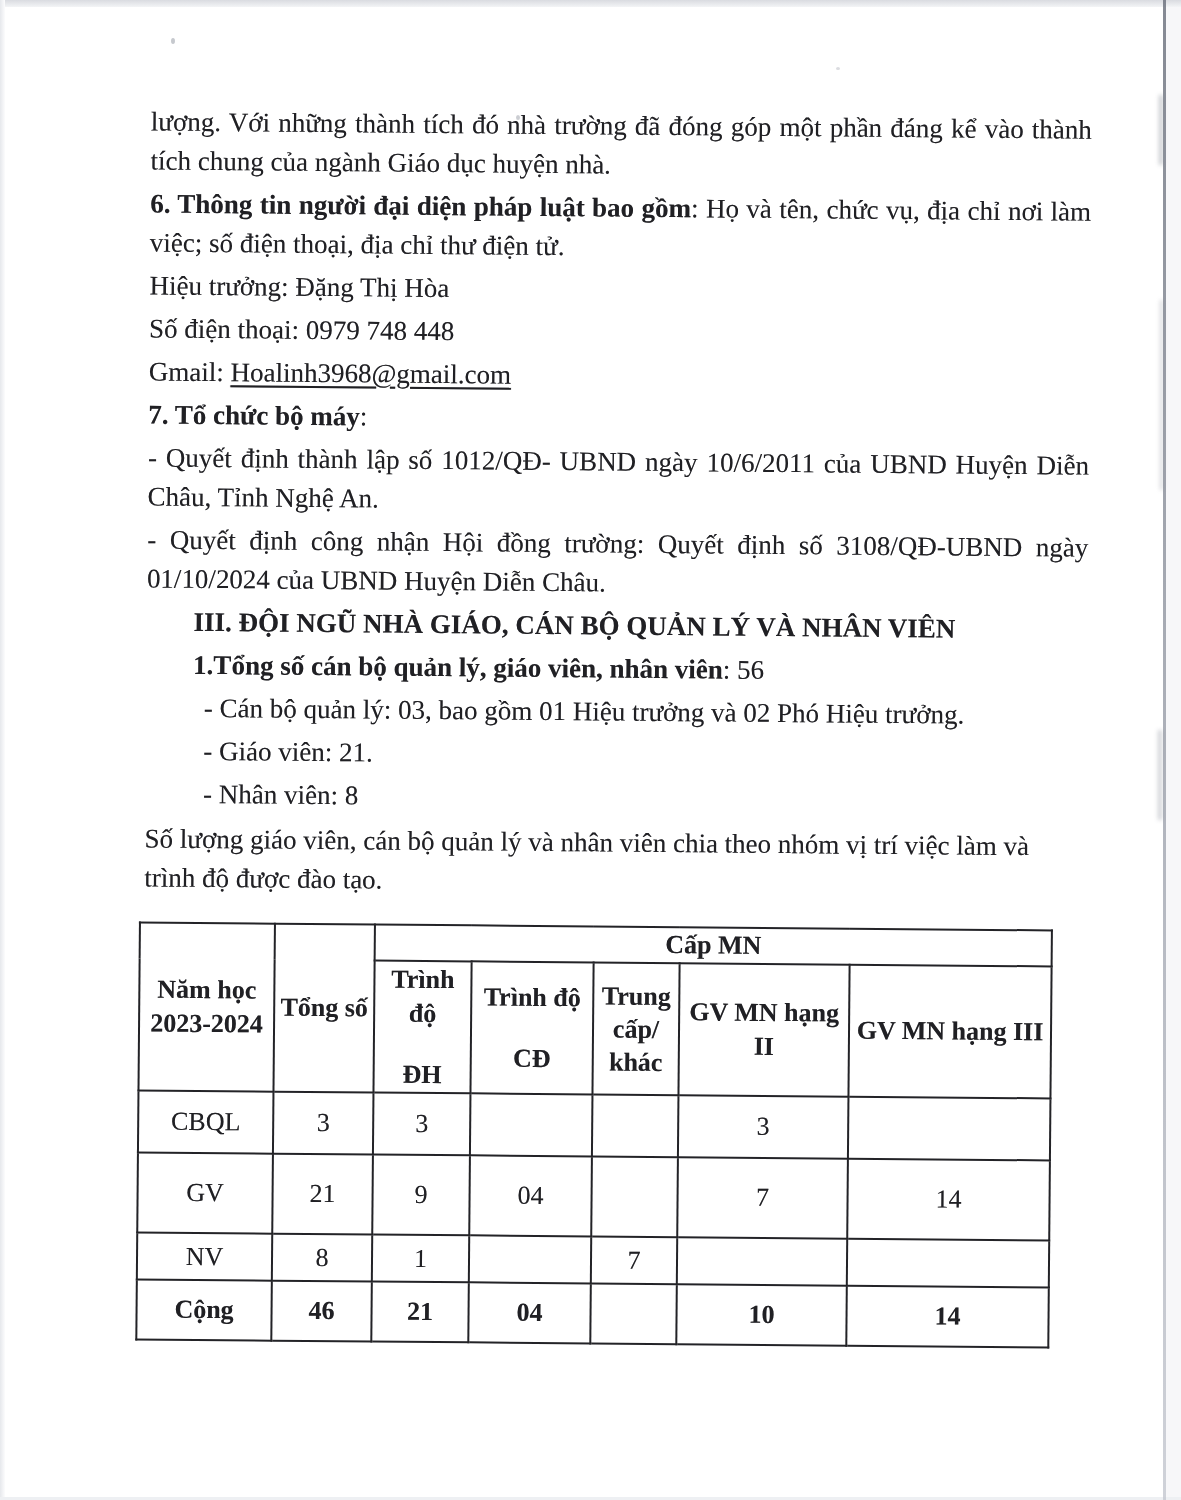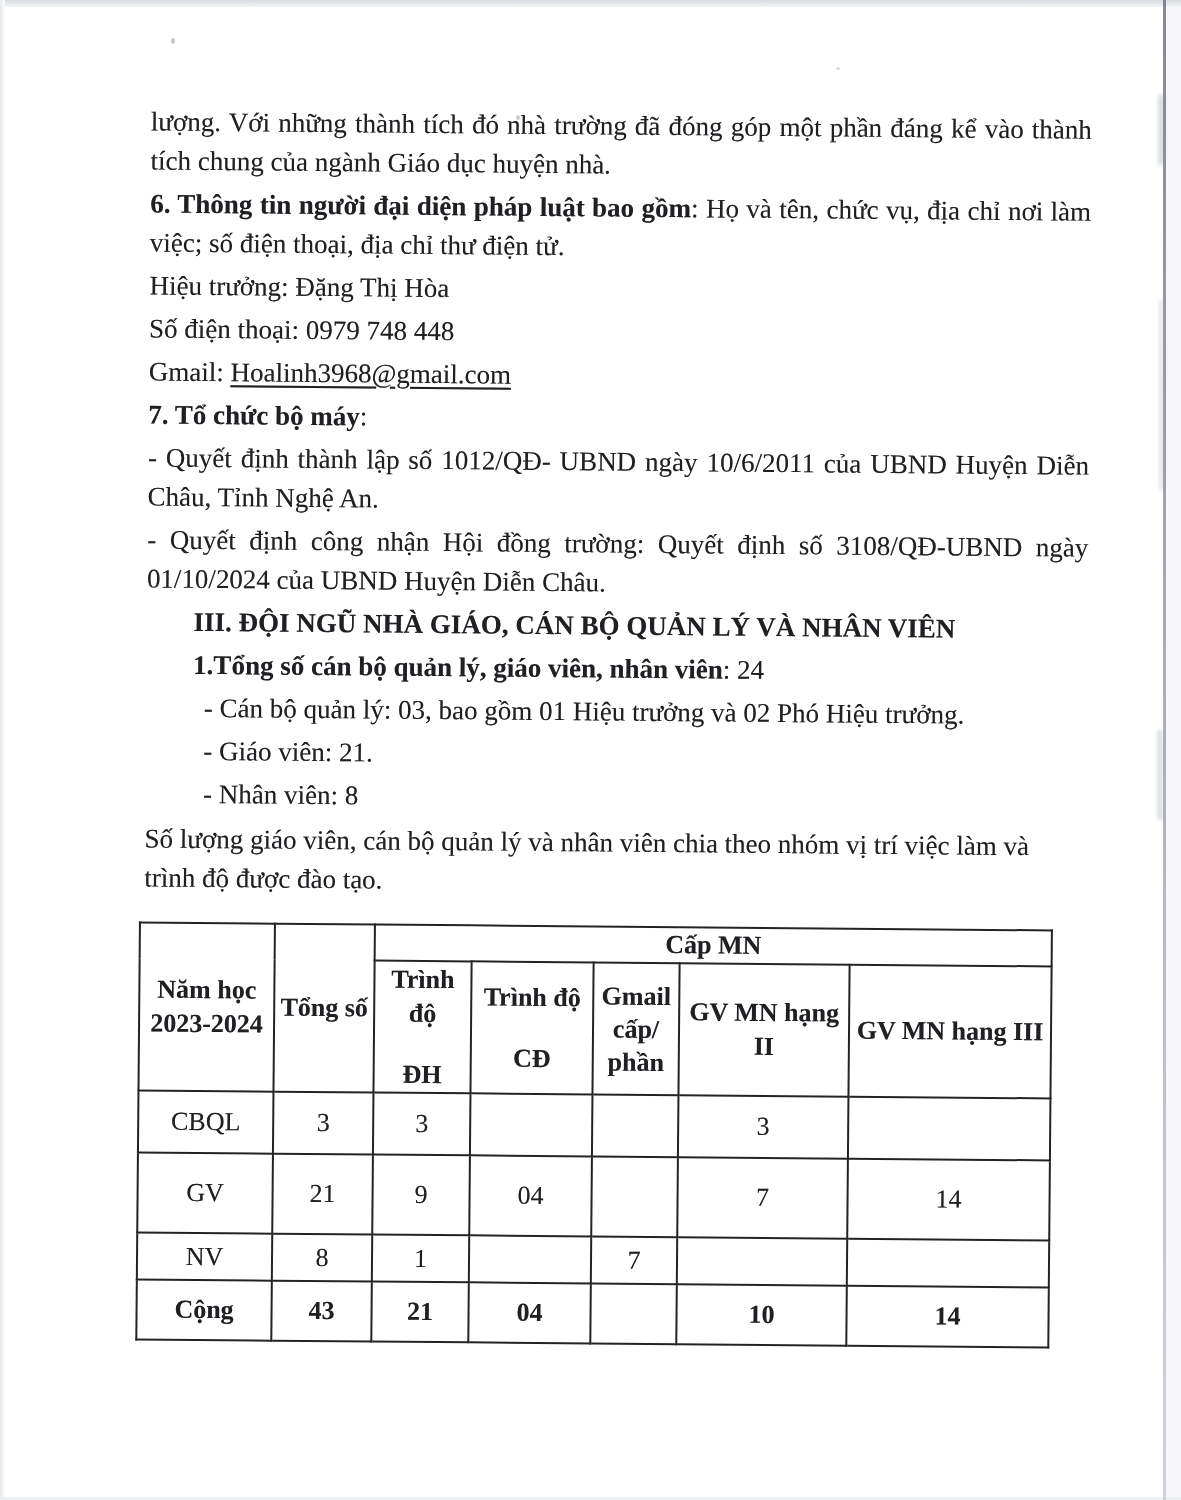--- a/index.html
+++ b/index.html
@@ -89,21 +89,21 @@
     <p><span>Gmail: </span><span class="email">Hoalinh3968@gmail.com</span></p>
 
     <p><span class="b">7. Tổ chức bộ máy</span><span>:</span></p>
 
     <p class="justify">- Quyết định thành lập số 1012/QĐ- UBND ngày 10/6/2011 của UBND Huyện Diễn Châu, Tỉnh Nghệ An.</p>
 
     <p class="justify">- Quyết định công nhận Hội đồng trường: Quyết định số 3108/QĐ-UBND ngày 01/10/2024 của UBND Huyện Diễn Châu.</p>
 
     <p class="b indent1">III. ĐỘI NGŨ NHÀ GIÁO, CÁN BỘ QUẢN LÝ VÀ NHÂN VIÊN</p>
 
-    <p class="indent1"><span class="b">1.Tổng số cán bộ quản lý, giáo viên, nhân viên</span><span>: 24</span></p>
+    <p class="indent1"><span class="b">1.Tổng số cán bộ quản lý, giáo viên, nhân viên</span><span>: 56</span></p>
 
     <p class="indent2">- Cán bộ quản lý: 03, bao gồm 01 Hiệu trưởng và 02 Phó Hiệu trưởng.</p>
     <p class="indent2">- Giáo viên: 21.</p>
     <p class="indent2">- Nhân viên: 8</p>
 
     <p class="note">Số lượng giáo viên, cán bộ quản lý và nhân viên chia theo nhóm vị trí việc làm và trình độ được đào tạo.</p>
 
     <table class="staff">
       <colgroup>
         <col style="width:135px">
@@ -126,23 +126,23 @@
         <tr style="height:132px">
           <th class="cell-lines sub-gap">
               <span>Trình độ</span>
               <span class="g2">ĐH</span>
             </th>
           <th class="cell-lines sub-gap">
               <span>Trình độ</span>
               <span class="g2">CĐ</span>
             </th>
           <th class="cell-lines sub-bottom">
-              <span>Gmail</span>
+              <span>Trung</span>
               <span>cấp/</span>
-              <span>phần</span>
+              <span>khác</span>
             </th>
           <th class="cell-lines">
               <span>GV MN hạng</span>
               <span>II</span>
             </th>
           <th>GV MN hạng III</th>
         </tr>
       </thead>
       <tbody>
         <tr style="height:62px">
@@ -167,21 +167,21 @@
           <td>NV</td>
           <td>8</td>
           <td>1</td>
           <td></td>
           <td>7</td>
           <td></td>
           <td></td>
         </tr>
         <tr style="height:60px" class="total-row">
           <td class="b">Cộng</td>
-          <td>43</td>
+          <td>46</td>
           <td>21</td>
           <td>04</td>
           <td></td>
           <td>10</td>
           <td>14</td>
         </tr>
       </tbody>
     </table>
 
   </div>

